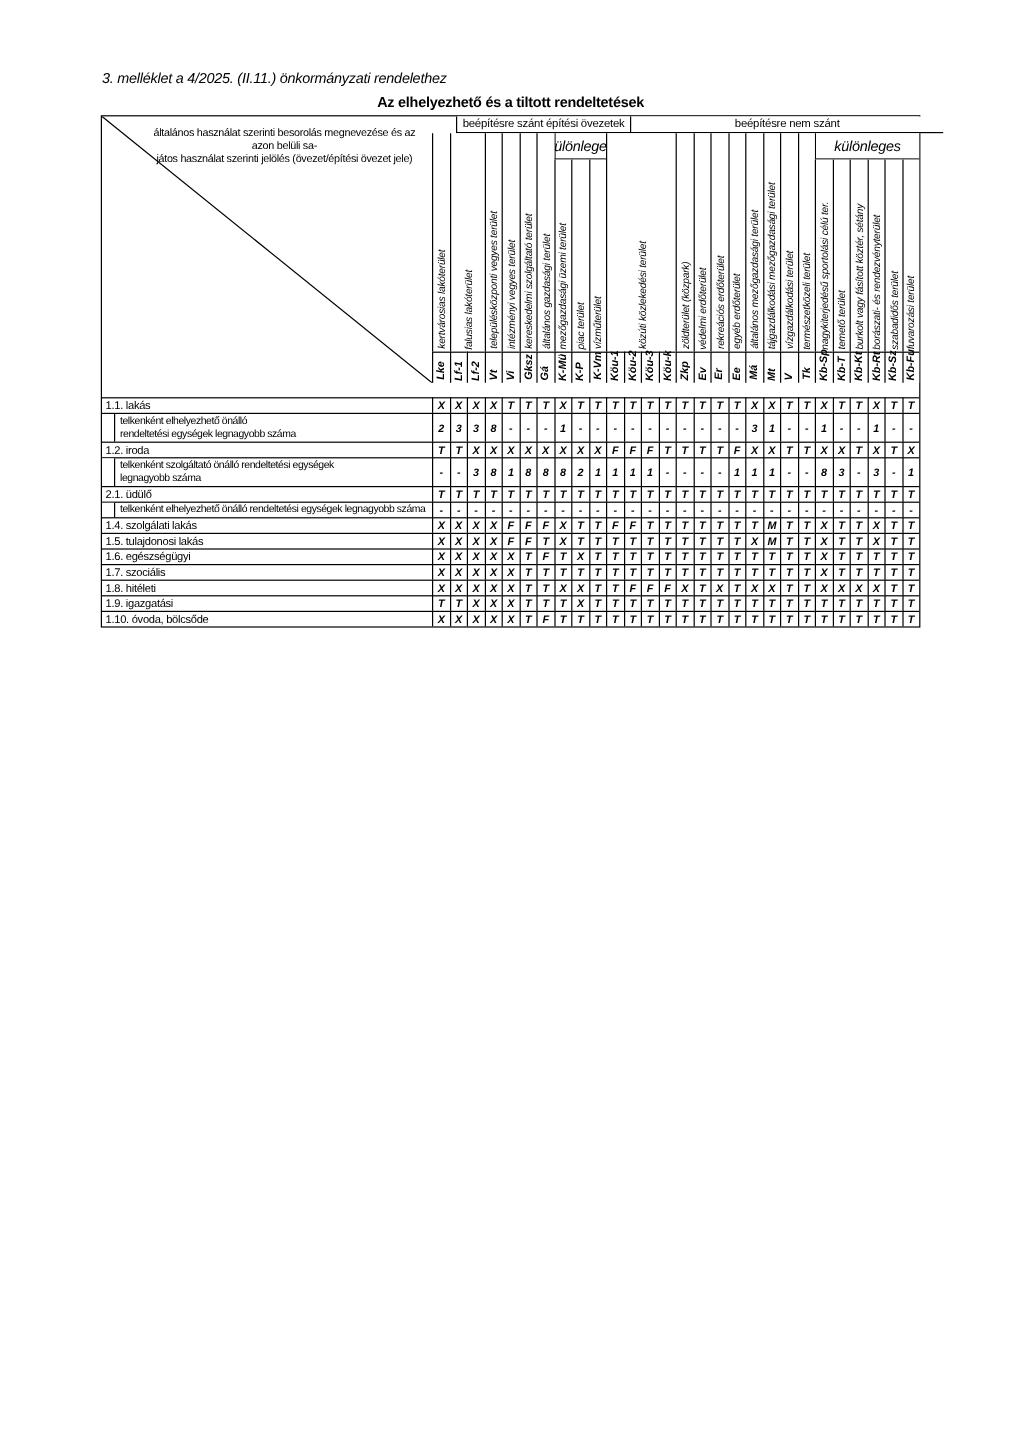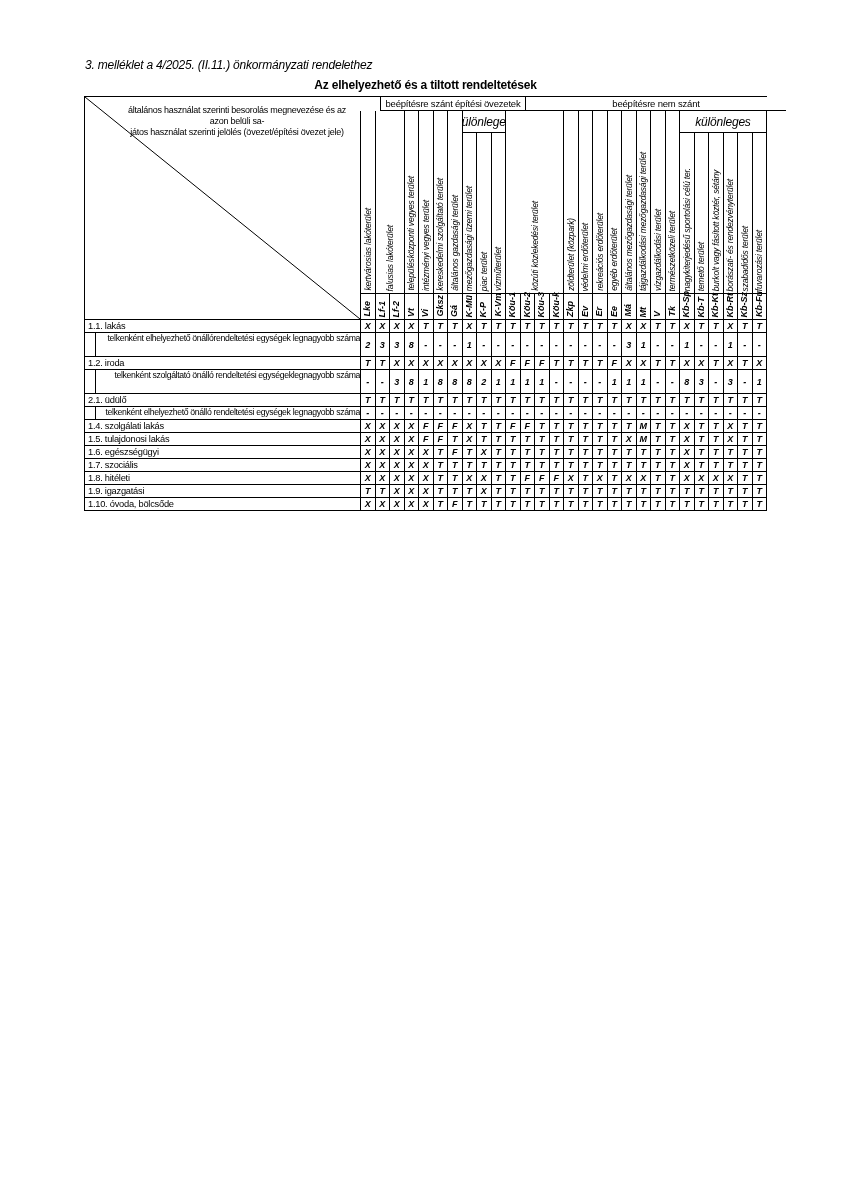--- a/index.html
+++ b/index.html
@@ -28,22 +28,22 @@
         font-size:9.5px;font-weight:bold;letter-spacing:-0.2px;padding:1px 0 0 3px;}
   .brow{display:flex;}
   .rowlabel{position:relative;box-sizing:border-box;width:275px;border-top:1px solid #000;border-left:0;
             font-size:9.3px;letter-spacing:-0.25px;display:flex;flex-direction:column;justify-content:center;
             padding-left:3px;white-space:nowrap;overflow:visible;}
   .brow .cell{box-sizing:border-box;width:14.5px;border-top:1px solid #000;border-left:1px solid #000;
         display:flex;align-items:center;justify-content:center;
         font-size:9px;font-weight:bold;font-style:italic;}
   .brow.sub .rowlabel{font-size:8.7px;letter-spacing:-0.35px;padding-left:0;}
   .brow.sub .rowlabel::before{content:"";position:absolute;left:0;top:0;width:10px;height:1px;background:#fff;}
-  .subinner{margin-left:10px;border-left:1px solid #000;height:100%;display:flex;flex-direction:row;
-            justify-content:flex-end;padding-left:4px;line-height:10.5px;}
+  .subinner{margin-left:10px;border-left:1px solid #000;height:100%;display:flex;flex-direction:column;
+            justify-content:flex-start;padding-left:4px;line-height:10.5px;}
 </style>
 </head>
 <body>
 
 <div class="page">
   <div class="note">3. melléklet a 4/2025. (II.11.) önkormányzati rendelethez</div>
   <div class="title">Az elhelyezhető és a tiltott rendeltetések</div>
 
   <div class="tbl">
     <div class="hdr">
@@ -215,21 +215,21 @@
             <div class="codetxt">Kb-Sz</div>
           </div>
           <div class="hcell ccell" style="left: 391.5px; top: 196px; width: 14.5px; height: 26px;">
             <div class="codetxt">Kb-Fu</div>
           </div>
         </div>
     </div>
 
     <div id="tbody">
       <div id="rows">
-          <div class="brow" style="height: 13px;">
+          <div class="brow" style="height: 13px; margin-top: 12px;">
             <div class="rowlabel">
               <div>1.1. lakás</div>
             </div>
             <div class="cell">X</div>
             <div class="cell">X</div>
             <div class="cell">X</div>
             <div class="cell">X</div>
             <div class="cell">T</div>
             <div class="cell">T</div>
             <div class="cell">T</div>

